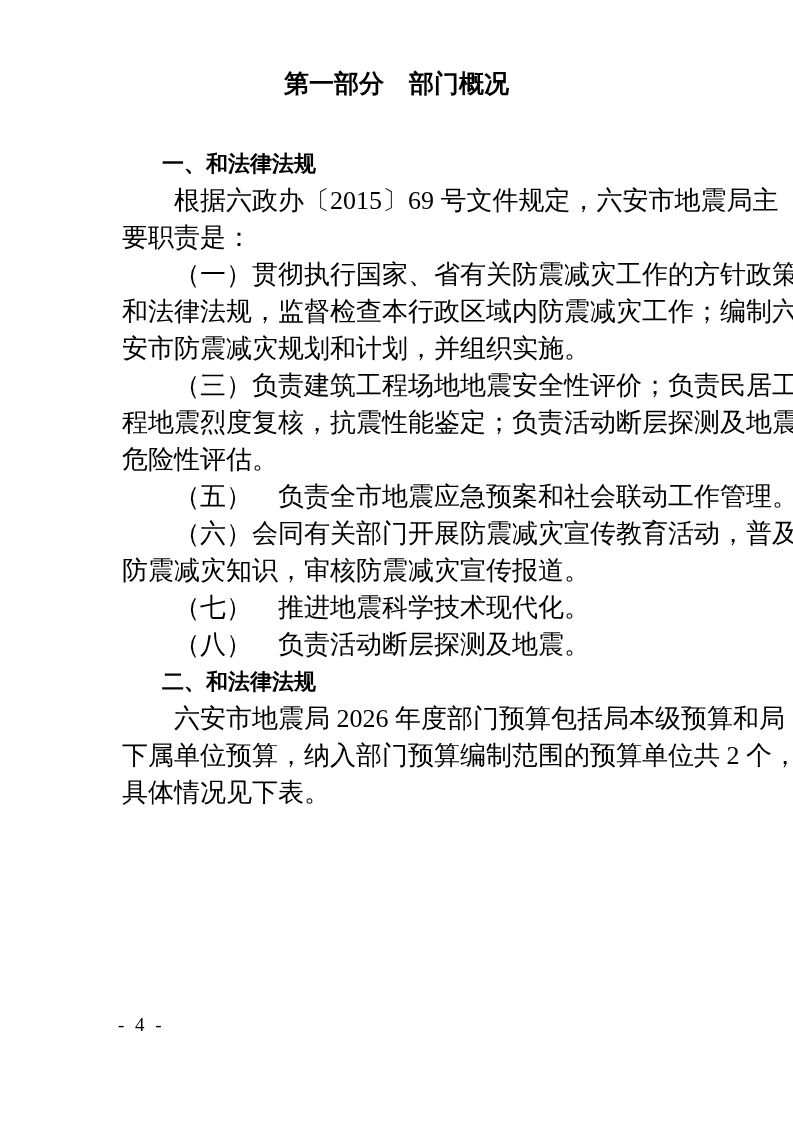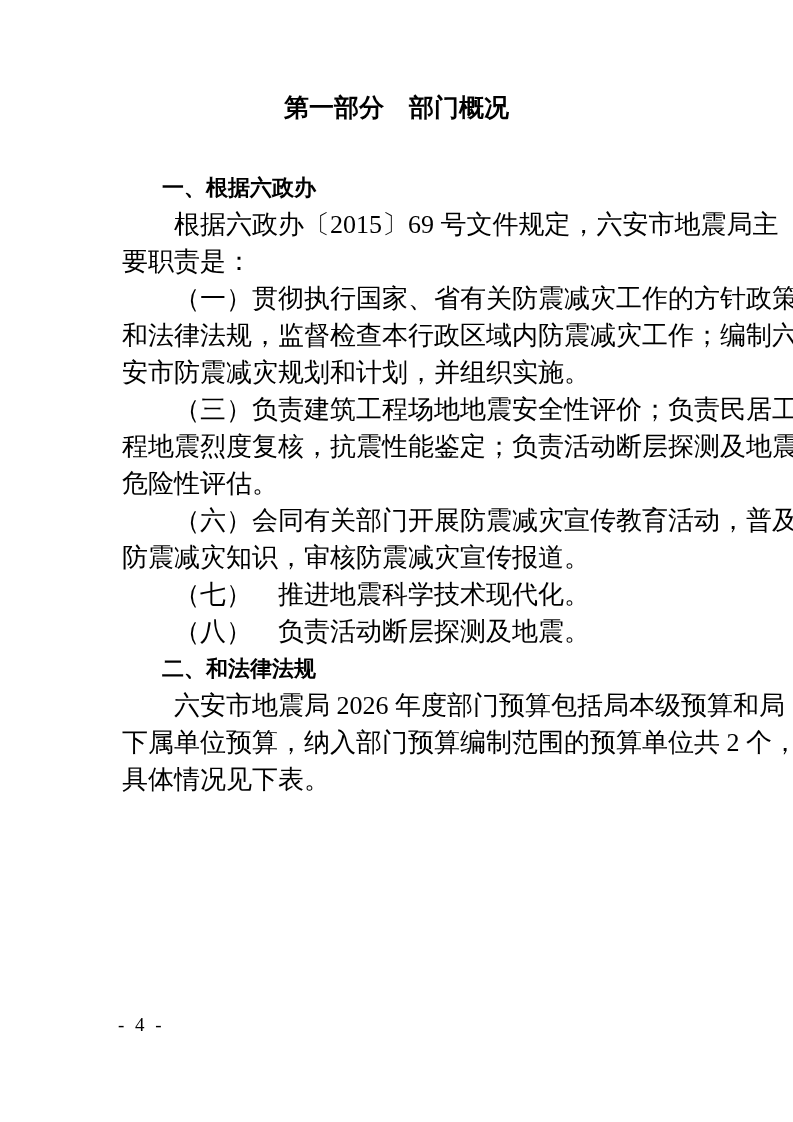--- a/index.html
+++ b/index.html
@@ -12,21 +12,21 @@
     width: 793px;
     height: 1122px;
     margin: 0 auto;
     background: #ffffff;
     color: #000000;
     overflow: hidden;
     font-family: "Liberation Serif", "DejaVu Serif", serif;
   }
   .doc-title {
     margin: 0;
-    padding-top: 87px;
+    padding-top: 63px;
     text-align: center;
     font-family: "Liberation Sans", "DejaVu Sans", sans-serif;
     font-weight: bold;
     font-size: 25px;
     line-height: 40px;
     white-space: pre;
   }
   .content {
     margin: 42px 93px 0 122px;
     width: 578px;
@@ -58,30 +58,31 @@
 </style>
 </head>
 <body>
 
 <div class="page">
 
   <h1 class="doc-title">第一部分　部门概况</h1>
 
   <div class="content">
 
-    <h2 class="sec-heading">一、根据六政办</h2>
+    <h2 class="sec-heading">一、和法律法规</h2>
 
     <p class="para">根据六政办〔2015〕69 号文件规定，六安市地震局主
 要职责是：</p>
     <p class="para">（一）贯彻执行国家、省有关防震减灾工作的方针政策
 和法律法规，监督检查本行政区域内防震减灾工作；编制六
 安市防震减灾规划和计划，并组织实施。</p>
     <p class="para">（三）负责建筑工程场地地震安全性评价；负责民居工
 程地震烈度复核，抗震性能鉴定；负责活动断层探测及地震
 危险性评估。</p>
+    <p class="para">（五）　负责全市地震应急预案和社会联动工作管理。</p>
     <p class="para">（六）会同有关部门开展防震减灾宣传教育活动，普及
 防震减灾知识，审核防震减灾宣传报道。</p>
     <p class="para">（七）　推进地震科学技术现代化。</p>
     <p class="para">（八）　负责活动断层探测及地震。</p>
 
     <h2 class="sec-heading">二、和法律法规</h2>
 
     <p class="para">六安市地震局 2026 年度部门预算包括局本级预算和局
 下属单位预算，纳入部门预算编制范围的预算单位共 2 个，
 具体情况见下表。</p>

